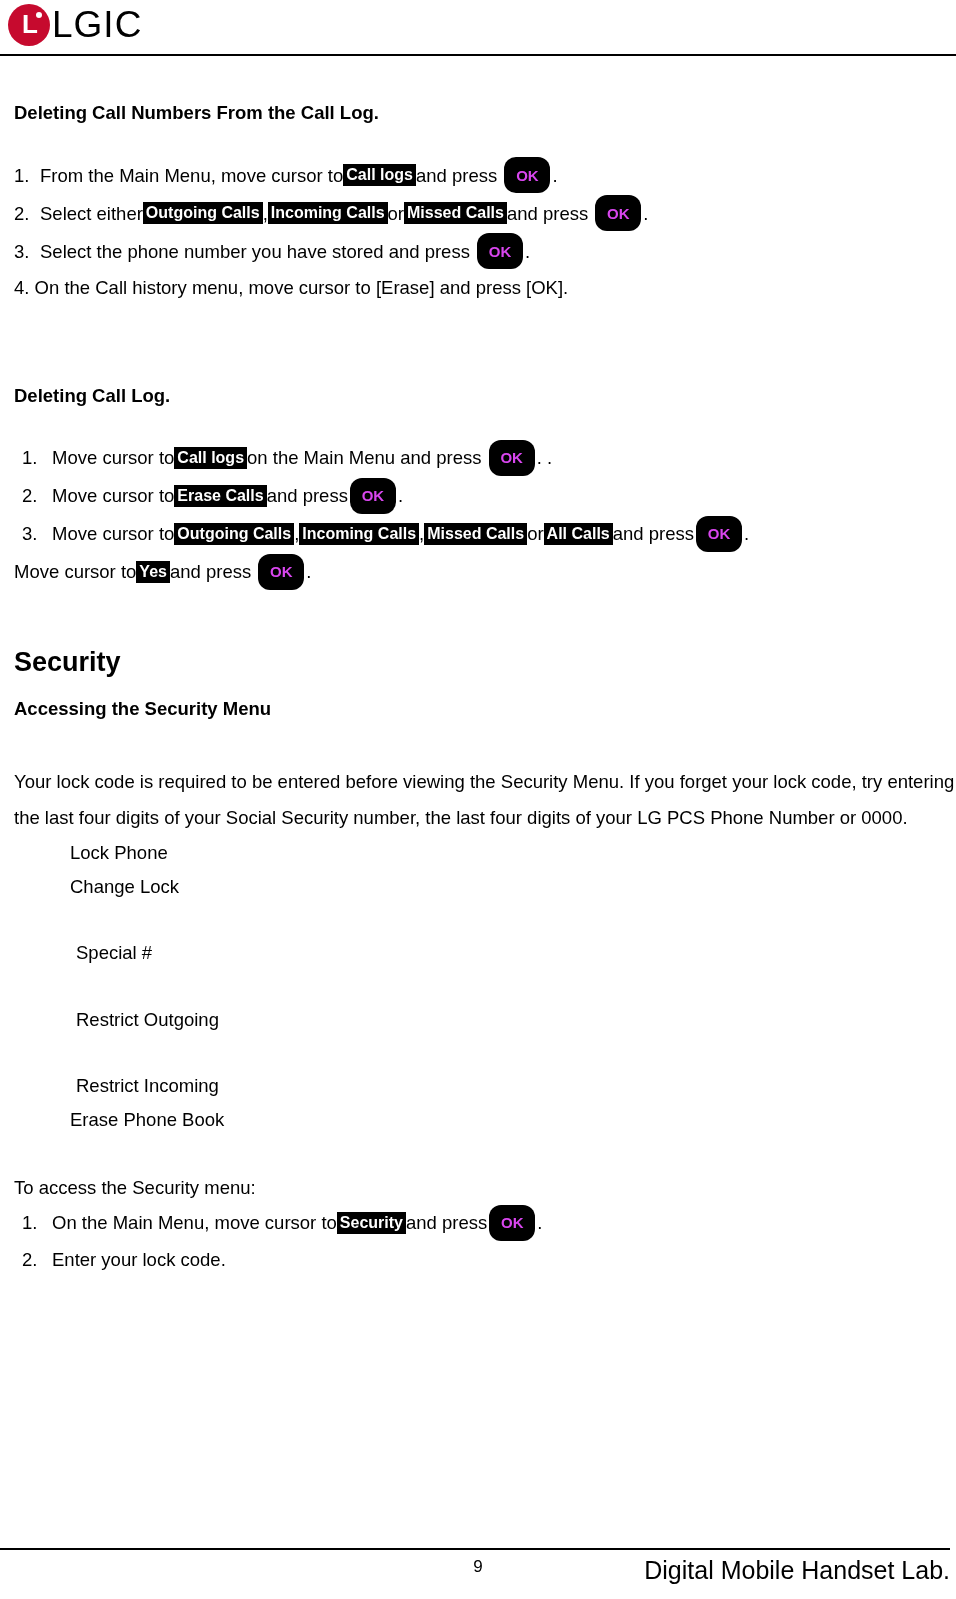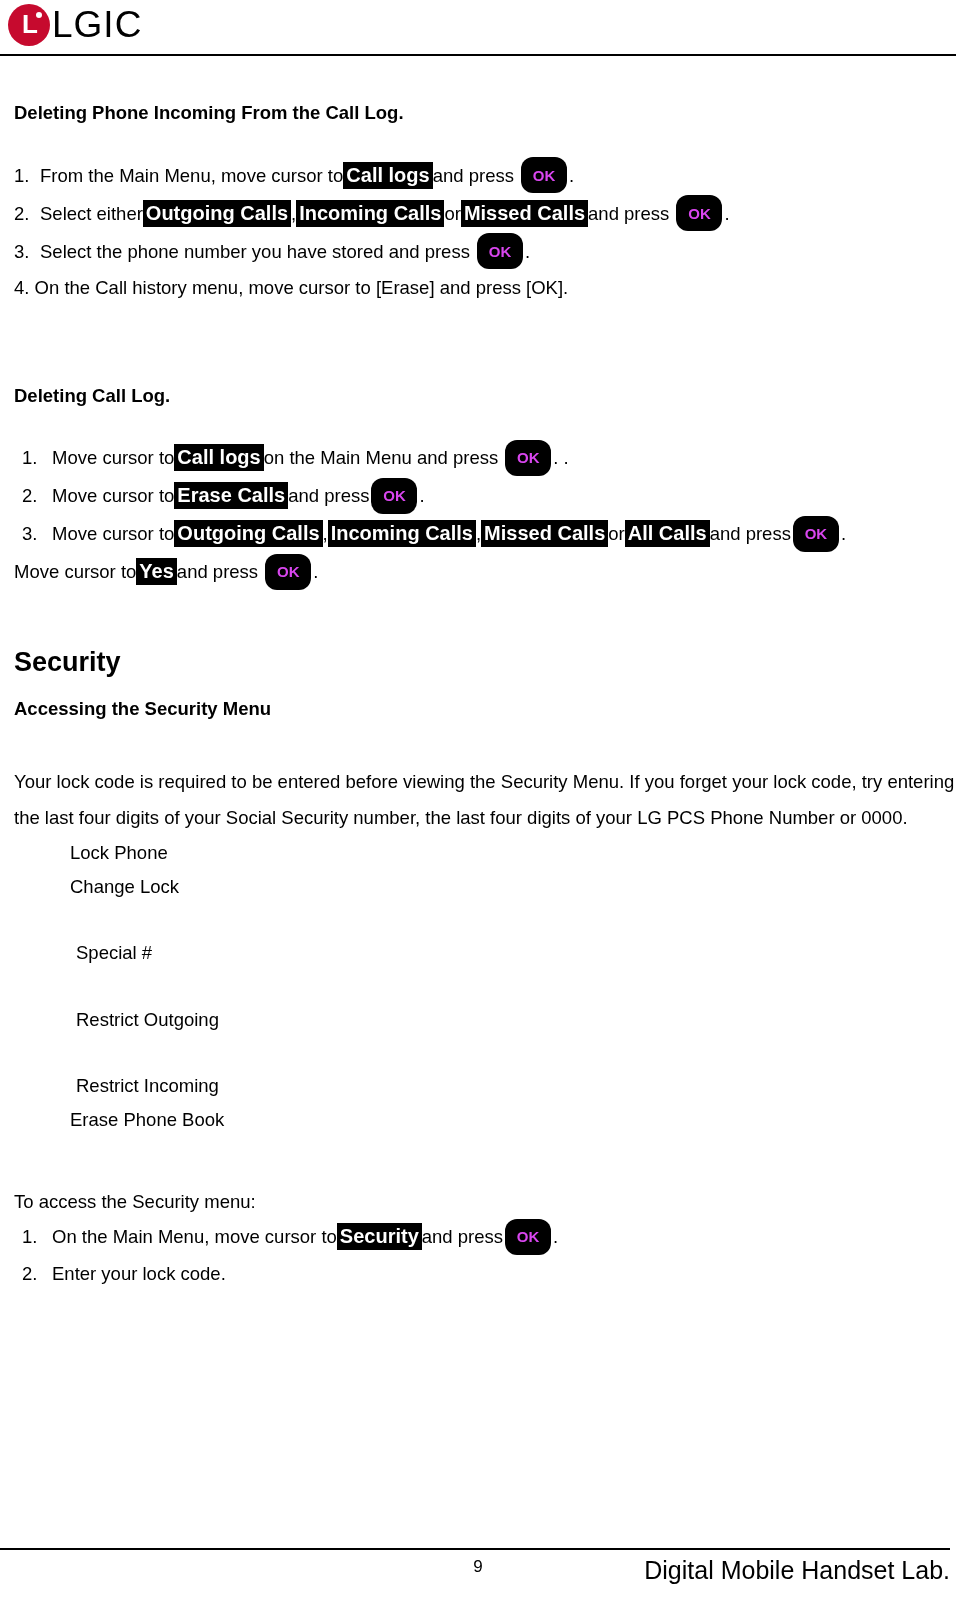--- a/index.html
+++ b/index.html
@@ -73,21 +73,21 @@
     white-space: nowrap;
   }
   .step-num { min-width: 26px; display: inline-block; }
   .step-num-indent { margin-left: 8px; min-width: 30px; display: inline-block; }
   .badge {
     background: #000;
     color: #fff;
     font-weight: bold;
     padding: 1px 3px;
     display: inline-block;
-    font-size: 20px;
+    font-size: 16px;
     line-height: 1.25;
     vertical-align: middle;
   }
   .ok-btn {
     display: inline-flex;
     align-items: center;
     justify-content: center;
     width: 46px;
     height: 36px;
     background: #000;
@@ -106,21 +106,21 @@
   }
   .para {
     line-height: 1.95;
     margin-bottom: 0;
   }
   .menu-list {
     padding-left: 56px;
     line-height: 1.85;
   }
   .menu-list .item.ind { padding-left: 6px; margin-top: 32px; }
-  .bottom-area { margin-top: 48px; }
+  .bottom-area { margin-top: 34px; }
   .footer {
     position: absolute;
     bottom: 14px;
     left: 0;
     right: 0;
     padding: 4px 6px 0 0;
   }
   .hr-bottom {
     border: none;
     border-top: 2px solid #000;
@@ -153,21 +153,21 @@
     <div class="logo">
       <span class="logo-l">L</span>
       <span class="logo-dot"></span>
     </div>
     <span class="brand">LGIC</span>
   </div>
   <hr class="hr-top">
 
   <div class="content">
 
-    <div class="section-sub">Deleting Phone Incoming From the Call Log.</div>
+    <div class="section-sub">Deleting Call Numbers From the Call Log.</div>
 
     <div class="step-list">
       <div class="step">
         <span class="step-num">1.</span>
         <span>From the Main Menu, move cursor to </span>
         <span class="badge">Call logs</span>
         <span> and press </span>
         <span>&nbsp;</span>
         <span class="ok-btn">OK</span>
         <span>.</span>

